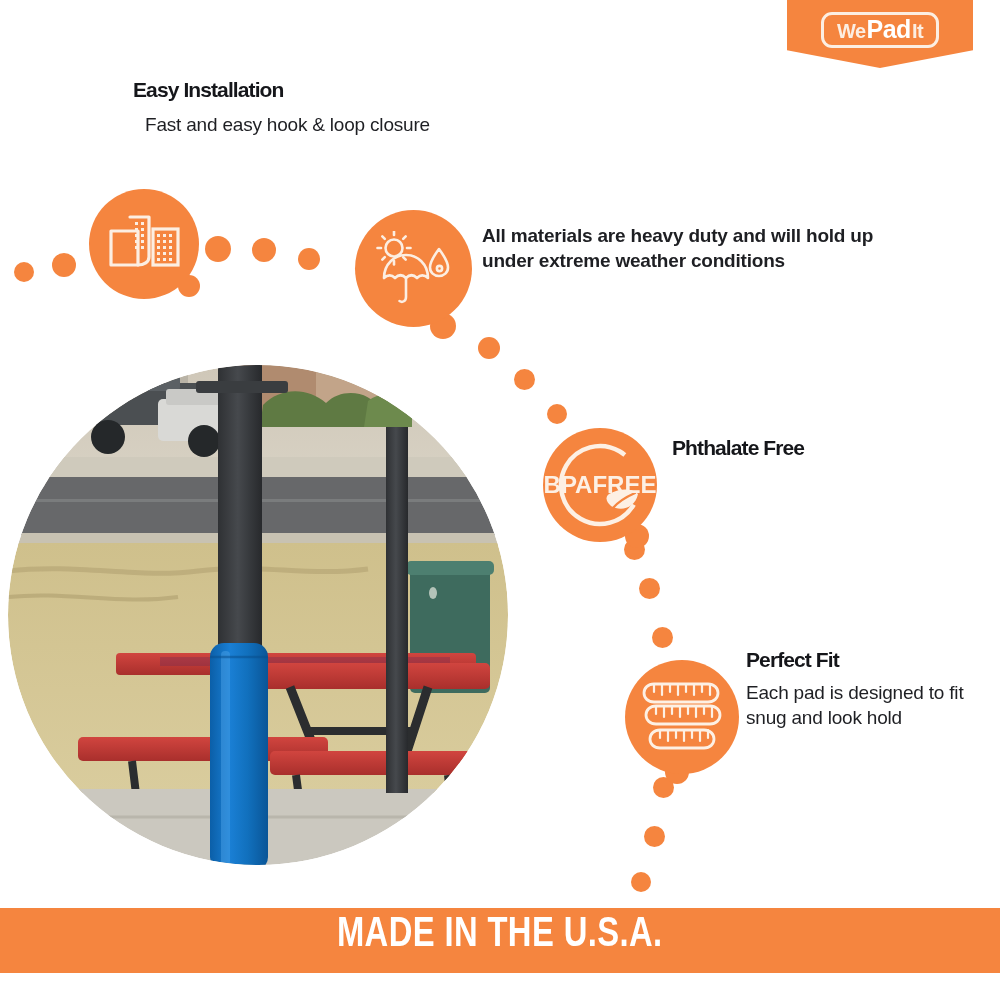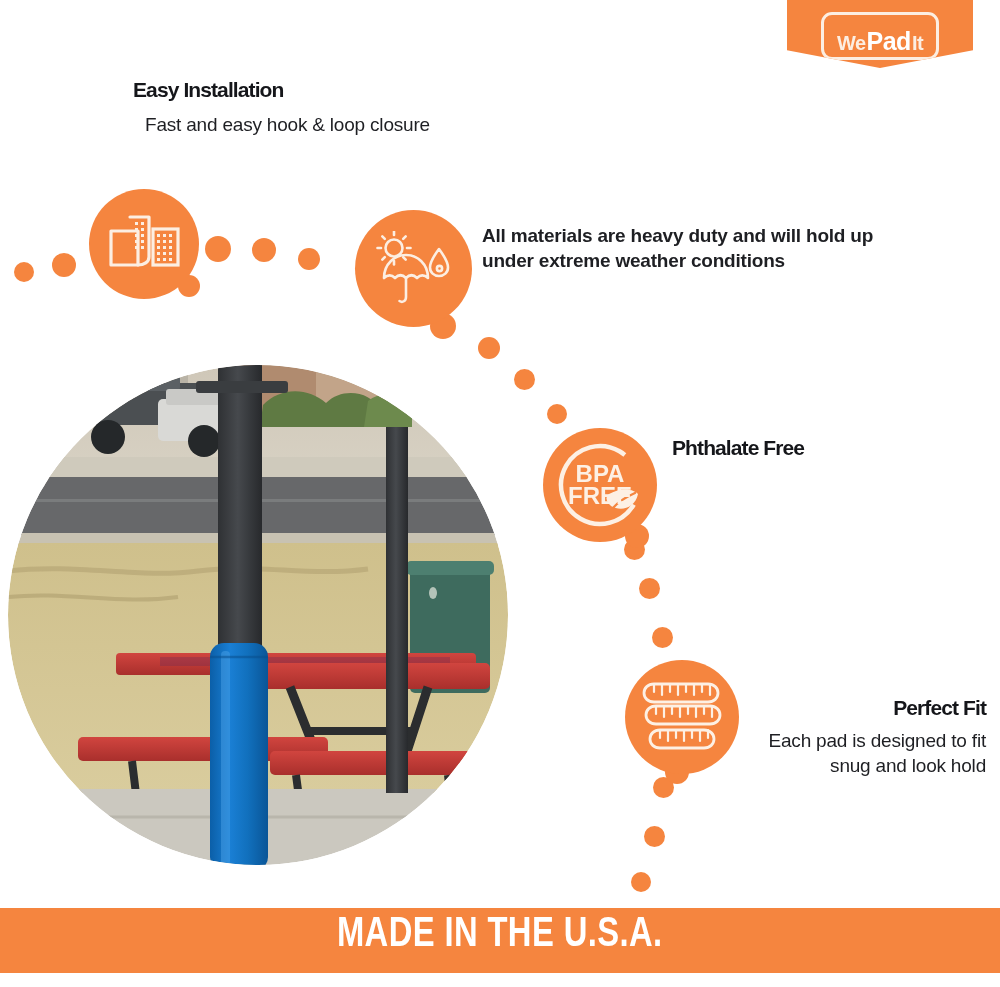--- a/index.html
+++ b/index.html
@@ -31,21 +31,21 @@
     padding: 2px 13px 3px 13px;
     display: flex; align-items: baseline;
     line-height: 1;
   }
   .logo-we, .logo-it {
     color: #FCEEE2; font-size: 20px; font-weight: bold;
     letter-spacing: -0.5px;
   }
   .logo-pad {
     color: #FFFFFF; font-size: 25px; font-weight: bold;
-    letter-spacing: -0.5px; padding: 0 1px; margin-top: 12px;
+    letter-spacing: -0.5px; padding: 0 1px;
   }
 
   
   .feature-title {
     font-size: 21px; font-weight: bold; color: #15161A;
     letter-spacing: -0.9px; line-height: 1.1;
     white-space: nowrap;
   }
   .feature-desc {
     font-size: 19px; color: #1E1F23; line-height: 1.33;
@@ -54,21 +54,21 @@
 
   #block-easy { position: absolute; left: 133px; top: 78px; }
   #block-easy .feature-desc { margin-top: 11px; margin-left: 12px; }
 
   #block-weather { position: absolute; left: 482px; top: 212px; width: 430px; }
   #block-weather .feature-desc { margin-top: 11px; font-weight: bold; }
 
   #block-phthalate { position: absolute; left: 672px; top: 436px; width: 300px; }
   #block-phthalate .feature-desc { margin-top: 9px; }
 
-  #block-fit { position: absolute; left: 746px; top: 696px; width: 240px; text-align: right; }
+  #block-fit { position: absolute; left: 746px; top: 648px; width: 240px; }
   #block-fit .feature-desc { margin-top: 9px; }
 
   
   .icon-circle {
     position: absolute;
     background: #F5853F;
     border-radius: 50%;
     display: flex; align-items: center; justify-content: center;
   }
   #icon-hookloop { left: 89px; top: 189px; width: 110px; height: 110px; }
@@ -83,21 +83,21 @@
   #nub-weather { left: 430px; top: 313px; width: 26px; height: 26px; }
   #nub-bpa     { left: 625px; top: 524px; width: 24px; height: 24px; }
   #nub-fit     { left: 665px; top: 760px; width: 24px; height: 24px; }
   #nub-hook    { left: 178px; top: 275px; width: 22px; height: 22px; }
 
   .icon-svg { display: block; }
 
   
   #bpa-text {
     position: absolute; left: 0; top: 0; width: 114px; height: 114px;
-    display: flex; flex-direction: column;
+    display: flex; flex-direction: row;
     align-items: center; justify-content: center;
     line-height: 0.92;
   }
   #bpa-text span {
     color: #FDF0E4; font-weight: bold; font-size: 24px;
     letter-spacing: 0px;
   }
 
   
   .trail-dot {

